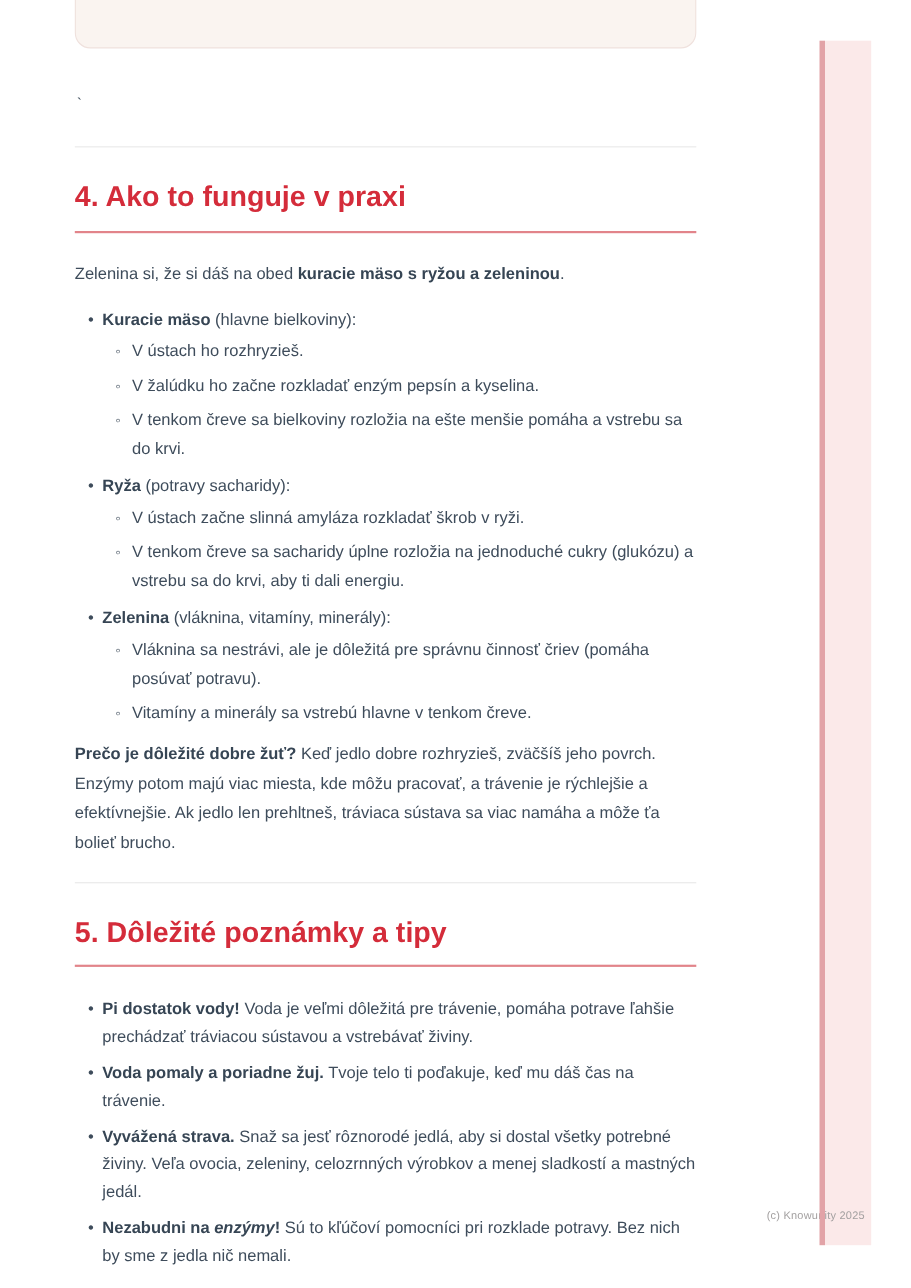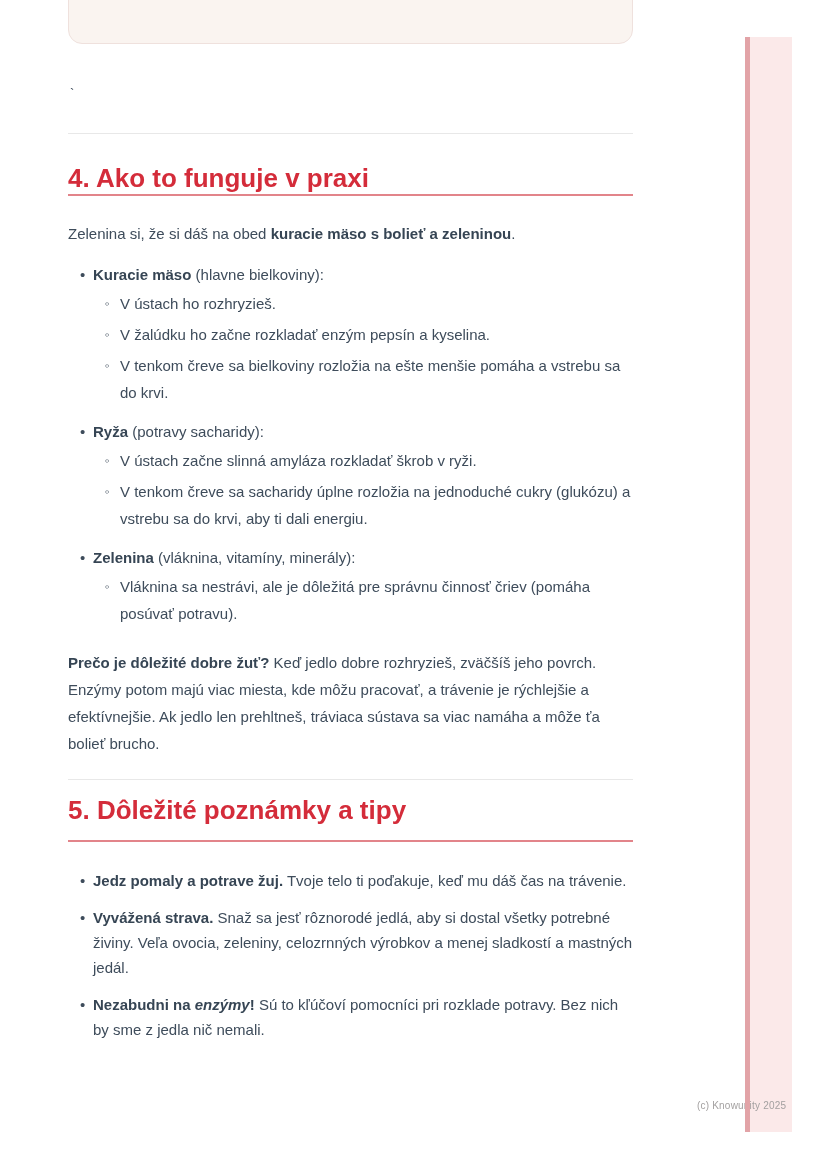--- a/index.html
+++ b/index.html
@@ -30,37 +30,37 @@
     box-sizing:border-box;
   }
   .stray{
     margin:36px 0 0 2px;font-size:13px;line-height:27px;color:#3e4c5b;
   }
   hr.divider{
     border:none;border-top:1px solid #e8e8e8;margin:26px 0 0 0;
   }
   hr.hr2{margin-top:22px;}
   h2.heading{
-    margin:28px 0 0 0;
+    margin:28px 0 0 0;padding-bottom:16px;
     font-size:26px;line-height:32px;font-weight:700;color:#d42c3a;
     border-bottom:2px solid #e2848a;
   }
-  h2.h5x{margin-top:14px;padding-bottom:14px;}
+  h2.h5x{margin-top:28px;padding-bottom:14px;}
   .body-text{
     font-size:15px;line-height:27px;margin:0;
   }
   .intro{margin-top:24px;}
-  .note{margin-top:22px;}
+  .note{margin-top:10px;}
   strong{font-weight:700;color:#36455526;color:#364554;}
   em{font-style:italic;}
   ul.list-l1{
     list-style:none;margin:14px 0 0 0;padding:0 0 0 25px;
     font-size:15px;line-height:27px;
   }
-  ul.list-l1 > li{position:relative;margin:12px 0 6px 0;}
+  ul.list-l1 > li{position:relative;margin:0 0 6px 0;}
   ul.list-l1 > li::before{
     content:"\2022";position:absolute;left:-13px;top:0;color:#3e4c5b;
   }
   ul.list-l2{
     list-style:none;margin:2px 0 0 0;padding:0 0 0 27px;
   }
   ul.list-l2 > li{position:relative;margin:0 0 4px 0;}
   ul.list-l2 > li::before{
     content:"\25E6";position:absolute;left:-15px;top:0;font-size:13px;color:#3e4c5b;
   }
@@ -77,21 +77,21 @@
 <div class="content">
 
   <div class="top-card"></div>
 
   <p class="stray">`</p>
 
   <hr class="divider">
 
   <h2 class="heading">4. Ako to funguje v praxi</h2>
 
-  <p class="body-text intro"><span>Zelenina si, že si dáš na obed </span><strong>kuracie mäso s bolieť a zeleninou</strong><span>.</span></p>
+  <p class="body-text intro"><span>Zelenina si, že si dáš na obed </span><strong>kuracie mäso s ryžou a zeleninou</strong><span>.</span></p>
 
   <ul class="list-l1">
     <li>
       <span><strong>Kuracie mäso</strong><span> (hlavne bielkoviny):</span></span>
       <ul class="list-l2">
         <li>V ústach ho rozhryzieš.</li>
         <li>V žalúdku ho začne rozkladať enzým pepsín a kyselina.</li>
         <li>V tenkom čreve sa bielkoviny rozložia na ešte menšie pomáha a vstrebu sa do krvi.</li>
       </ul>
     </li>
@@ -99,29 +99,31 @@
       <span><strong>Ryža</strong><span> (potravy sacharidy):</span></span>
       <ul class="list-l2">
         <li>V ústach začne slinná amyláza rozkladať škrob v ryži.</li>
         <li>V tenkom čreve sa sacharidy úplne rozložia na jednoduché cukry (glukózu) a vstrebu sa do krvi, aby ti dali energiu.</li>
       </ul>
     </li>
     <li>
       <span><strong>Zelenina</strong><span> (vláknina, vitamíny, minerály):</span></span>
       <ul class="list-l2">
         <li>Vláknina sa nestrávi, ale je dôležitá pre správnu činnosť čriev (pomáha posúvať potravu).</li>
+        <li>Vitamíny a minerály sa vstrebú hlavne v tenkom čreve.</li>
       </ul>
     </li>
   </ul>
 
   <p class="body-text note"><strong>Prečo je dôležité dobre žuť?</strong><span> Keď jedlo dobre rozhryzieš, zväčšíš jeho povrch. Enzýmy potom majú viac miesta, kde môžu pracovať, a trávenie je rýchlejšie a efektívnejšie. Ak jedlo len prehltneš, tráviaca sústava sa viac namáha a môže ťa bolieť brucho.</span></p>
 
   <hr class="divider hr2">
 
   <h2 class="heading h5x">5. Dôležité poznámky a tipy</h2>
 
   <ul class="list-l1 tips">
-    <li><strong>Jedz pomaly a potrave žuj.</strong><span> Tvoje telo ti poďakuje, keď mu dáš čas na trávenie.</span></li>
+    <li><strong>Pi dostatok vody!</strong><span> Voda je veľmi dôležitá pre trávenie, pomáha potrave ľahšie prechádzať tráviacou sústavou a vstrebávať živiny.</span></li>
+    <li><strong>Voda pomaly a poriadne žuj.</strong><span> Tvoje telo ti poďakuje, keď mu dáš čas na trávenie.</span></li>
     <li><strong>Vyvážená strava.</strong><span> Snaž sa jesť rôznorodé jedlá, aby si dostal všetky potrebné živiny. Veľa ovocia, zeleniny, celozrnných výrobkov a menej sladkostí a mastných jedál.</span></li>
     <li><strong><span>Nezabudni na </span><em>enzýmy</em><span>!</span></strong><span> Sú to kľúčoví pomocníci pri rozklade potravy. Bez nich by sme z jedla nič nemali.</span></li>
   </ul>
 
 </div>
 
 </body></html>

